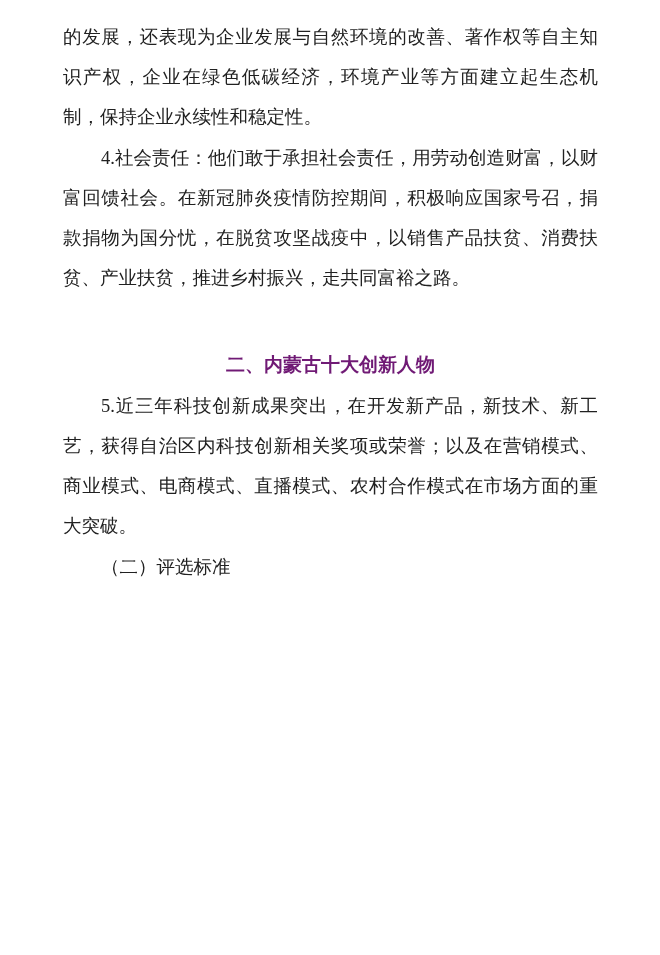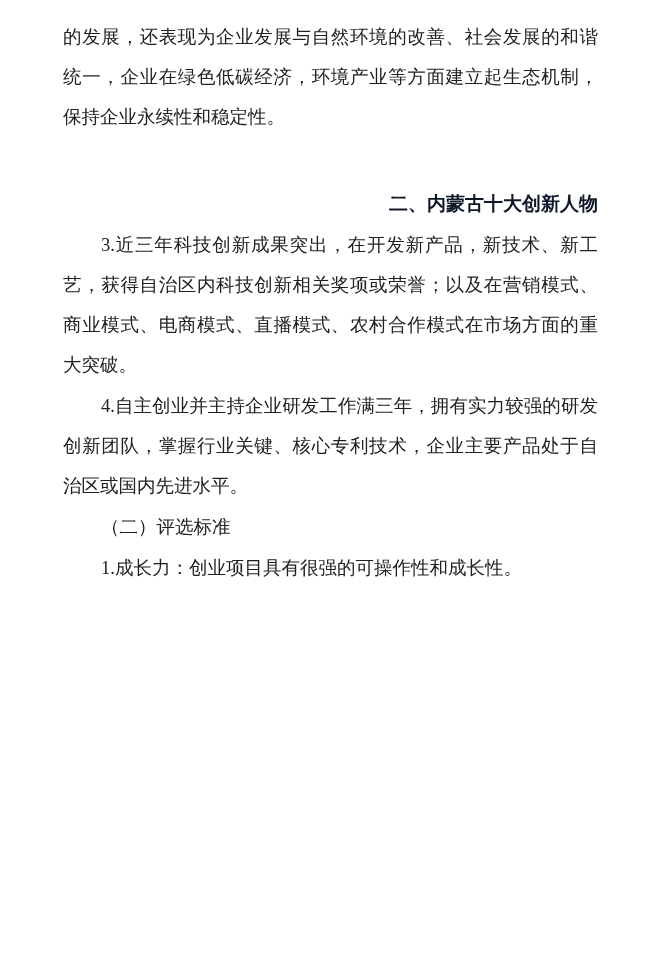--- a/index.html
+++ b/index.html
@@ -27,42 +27,41 @@
   .para {
     margin: 0 0 1px 0;
     text-align-last: left;
   }
   .para.indent {
     text-indent: 38px;
   }
   .section-heading {
     font-size: 19px;
     font-weight: bold;
-    color: #0f172a;
+    color: #701a75;
     margin: 47px 0 1px 0;
     line-height: 40px;
-    text-align: right;
+    text-align: center;
   }
 </style>
 </head>
 <body>
 
 <div class="page">
   <div class="doc-content">
 
-    <p class="para">的发展，还表现为企业发展与自然环境的改善、社会发展的和谐统一，企业在绿色低碳经济，环境产业等方面建立起生态机制，保持企业永续性和稳定性。</p>
+    <p class="para">的发展，还表现为企业发展与自然环境的改善、著作权等自主知识产权，企业在绿色低碳经济，环境产业等方面建立起生态机制，保持企业永续性和稳定性。</p>
 
+    <p class="para indent">4.社会责任：他们敢于承担社会责任，用劳动创造财富，以财富回馈社会。在新冠肺炎疫情防控期间，积极响应国家号召，捐款捐物为国分忧，在脱贫攻坚战疫中，以销售产品扶贫、消费扶贫、产业扶贫，推进乡村振兴，走共同富裕之路。</p>
 
     <h2 class="section-heading">二、内蒙古十大创新人物</h2>
 
 
 
-    <p class="para indent">3.近三年科技创新成果突出，在开发新产品，新技术、新工艺，获得自治区内科技创新相关奖项或荣誉；以及在营销模式、商业模式、电商模式、直播模式、农村合作模式在市场方面的重大突破。</p>
+    <p class="para indent">5.近三年科技创新成果突出，在开发新产品，新技术、新工艺，获得自治区内科技创新相关奖项或荣誉；以及在营销模式、商业模式、电商模式、直播模式、农村合作模式在市场方面的重大突破。</p>
 
 
-    <p class="para indent">4.自主创业并主持企业研发工作满三年，拥有实力较强的研发创新团队，掌握行业关键、核心专利技术，企业主要产品处于自治区或国内先进水平。</p>
 
     <p class="para indent">（二）评选标准</p>
 
-    <p class="para indent">1.成长力：创业项目具有很强的可操作性和成长性。</p>
 
   </div>
 </div>
 
 </body></html>

